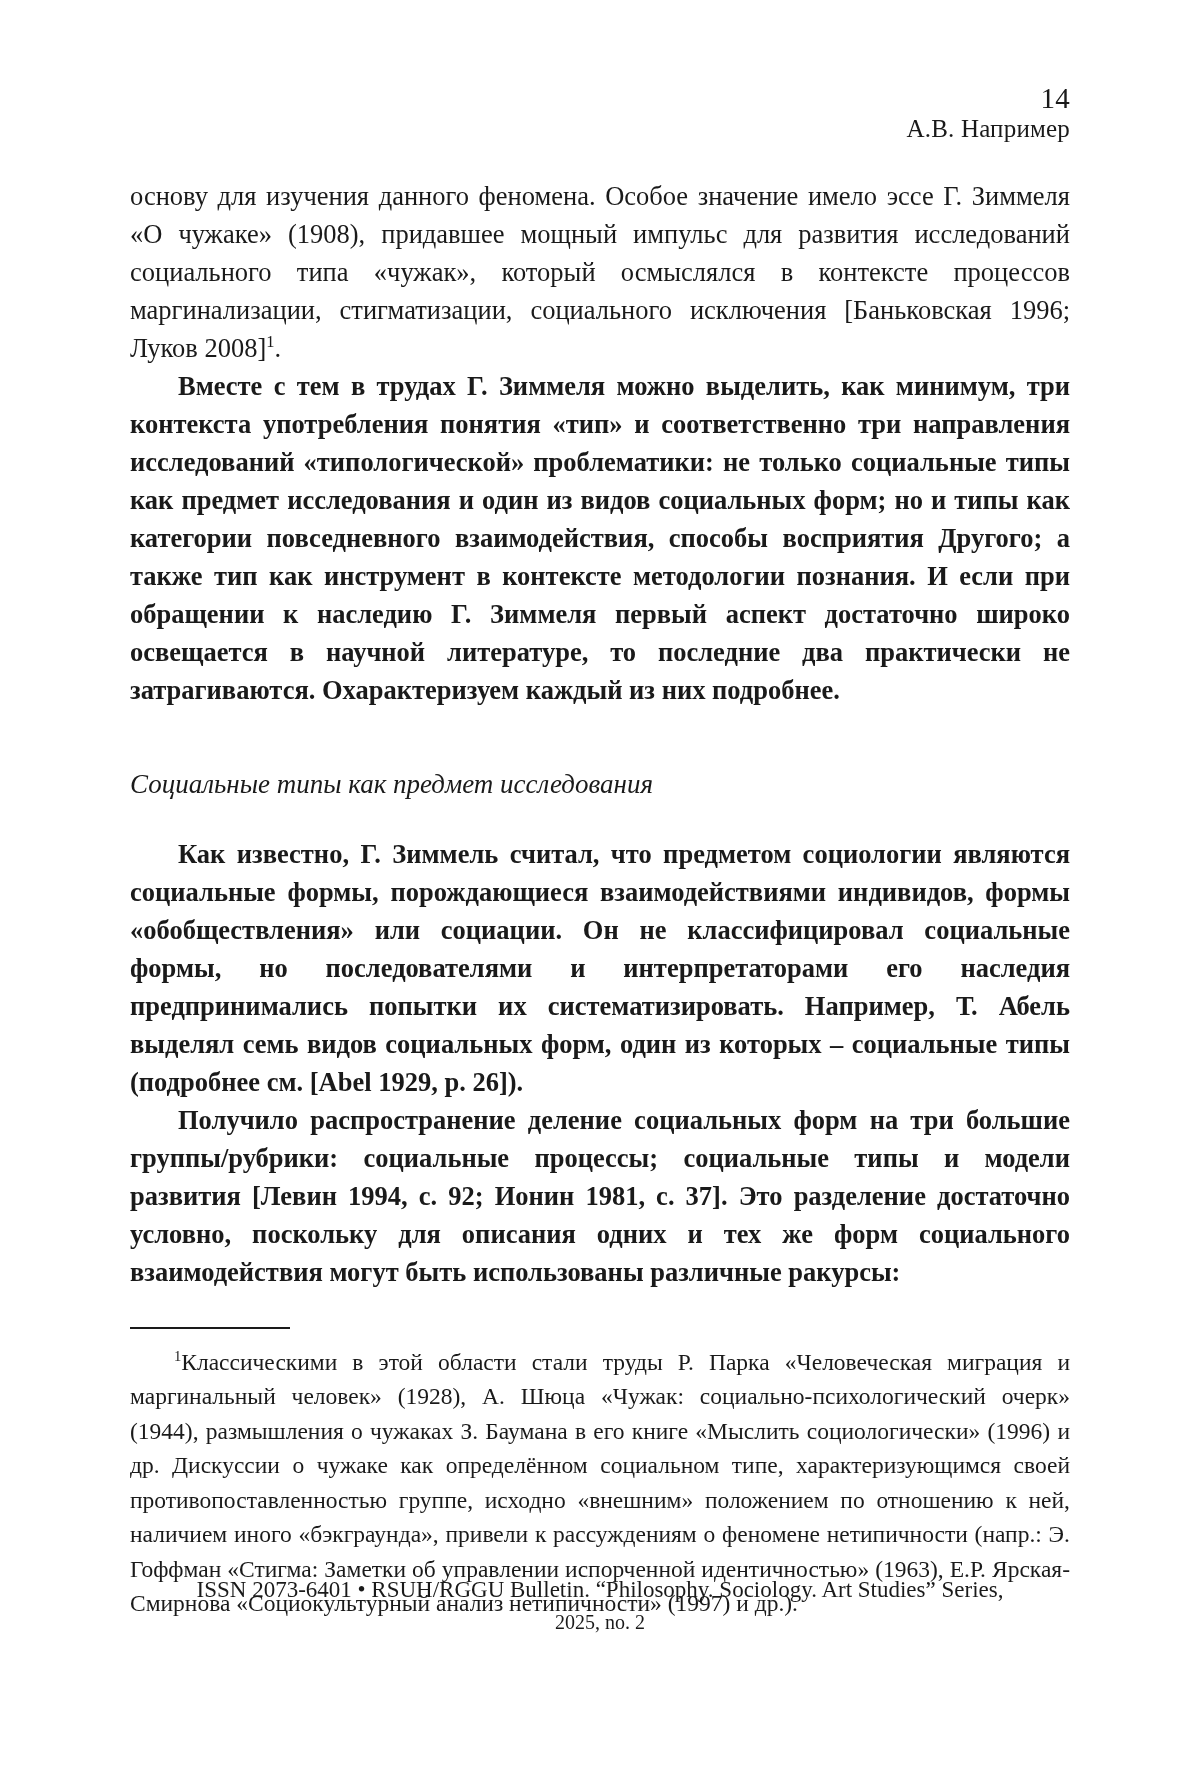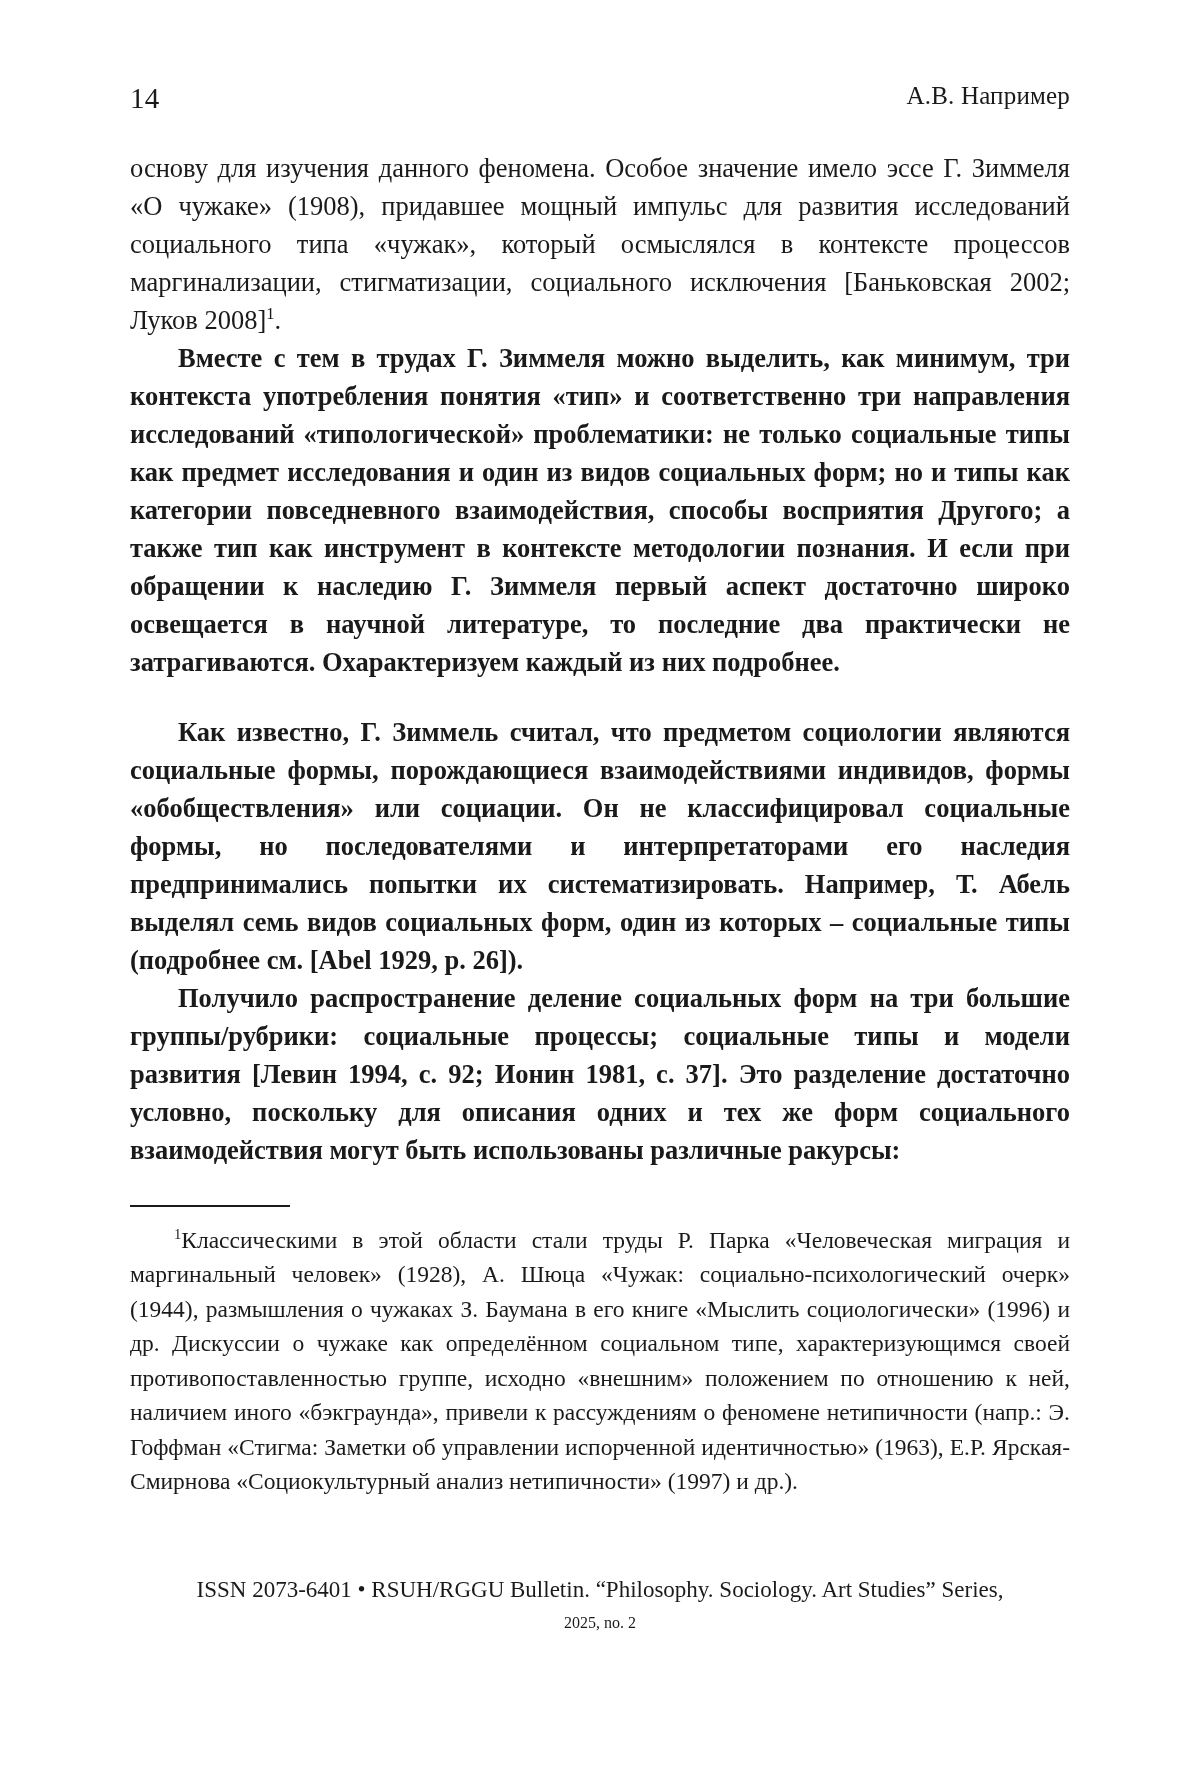--- a/index.html
+++ b/index.html
@@ -26,23 +26,24 @@
   }
   .content {
     position: absolute;
     left: 130px;
     top: 82px;
     width: 940px;
   }
   .running-head {
     display: flex;
     justify-content: space-between;
-    align-items: flex-start;
+    align-items: flex-end;
     font-size: 27px;
     letter-spacing: 0.2px;
+    flex-direction: column;
   }
   .page-number {
     font-size: 29px;
   }
   .author-name {
     font-size: 25px;
   }
   .body-block {
     margin-top: 34px;
     font-size: 26.5px;
@@ -90,41 +91,42 @@
   .footer {
     position: absolute;
     left: 130px;
     top: 1573px;
     width: 940px;
     text-align: center;
     font-size: 23px;
     line-height: 33px;
   }
   .footer-line2 {
-    font-size: 16px;
+    font-size: 20px;
   }
 </style>
 </head>
 <body>
 
 <div class="page">
 
   <div class="content">
 
     <div class="running-head">
       <div class="page-number">14</div>
       <div class="author-name">А.В. Например</div>
     </div>
 
     <div class="body-block">
 
-      <p><span>основу для изучения данного феномена. Особое значение имело эссе Г. Зиммеля «О чужаке» (1908), придавшее мощный импульс для развития исследований социального типа «чужак», который осмыслялся в контексте процессов маргинализации, стигматизации, социального исключения [Баньковская 2002; Луков 2008]</span><sup>1</sup><span>.</span></p>
+      <p><span>основу для изучения данного феномена. Особое значение имело эссе Г. Зиммеля «О чужаке» (1908), придавшее мощный импульс для развития исследований социального типа «чужак», который осмыслялся в контексте процессов маргинализации, стигматизации, социального исключения [Баньковская 1996; Луков 2008]</span><sup>1</sup><span>.</span></p>
 
       <p class="indent">Вместе с тем в трудах Г. Зиммеля можно выделить, как минимум, три контекста употребления понятия «тип» и соответственно три направления исследований «типологической» проблематики: не только социальные типы как предмет исследования и один из видов социальных форм; но и типы как категории повседневного взаимодействия, способы восприятия Другого; а также тип как инструмент в контексте методологии познания. И если при обращении к наследию Г. Зиммеля первый аспект достаточно широко освещается в научной литературе, то последние два практически не затрагиваются. Охарактеризуем каждый из них подробнее.</p>
 
+      <p class="section-title">Социальные типы как предмет исследования</p>
 
       <p class="indent after-title">Как известно, Г. Зиммель считал, что предметом социологии являются социальные формы, порождающиеся взаимодействиями индивидов, формы «обобществления» или социации. Он не классифицировал социальные формы, но последователями и интерпретаторами его наследия предпринимались попытки их систематизировать. Например, Т. Абель выделял семь видов социальных форм, один из которых – социальные типы (подробнее см. [Abel 1929, p. 26]).</p>
 
       <p class="indent">Получило распространение деление социальных форм на три большие группы/рубрики: социальные процессы; социальные типы и модели развития [Левин 1994, с. 92; Ионин 1981, с. 37]. Это разделение достаточно условно, поскольку для описания одних и тех же форм социального взаимодействия могут быть использованы различные ракурсы:</p>
 
     </div>
 
     <div class="footnote-block">
       <div class="footnote-rule"></div>
       <p class="footnote-text"><sup>1</sup><span>Классическими в этой области стали труды Р. Парка «Человеческая миграция и маргинальный человек» (1928), А. Шюца «Чужак: социально-психологический очерк» (1944), размышления о чужаках З. Баумана в его книге «Мыслить социологически» (1996) и др. Дискуссии о чужаке как определённом социальном типе, характеризующимся своей противопоставленностью группе, исходно «внешним» положением по отношению к ней, наличием иного «бэкграунда», привели к рассуждениям о феномене нетипичности (напр.: Э. Гоффман «Стигма: Заметки об управлении испорченной идентичностью» (1963), Е.Р. Ярская-Смирнова «Социокультурный анализ нетипичности» (1997) и др.).</span></p>

